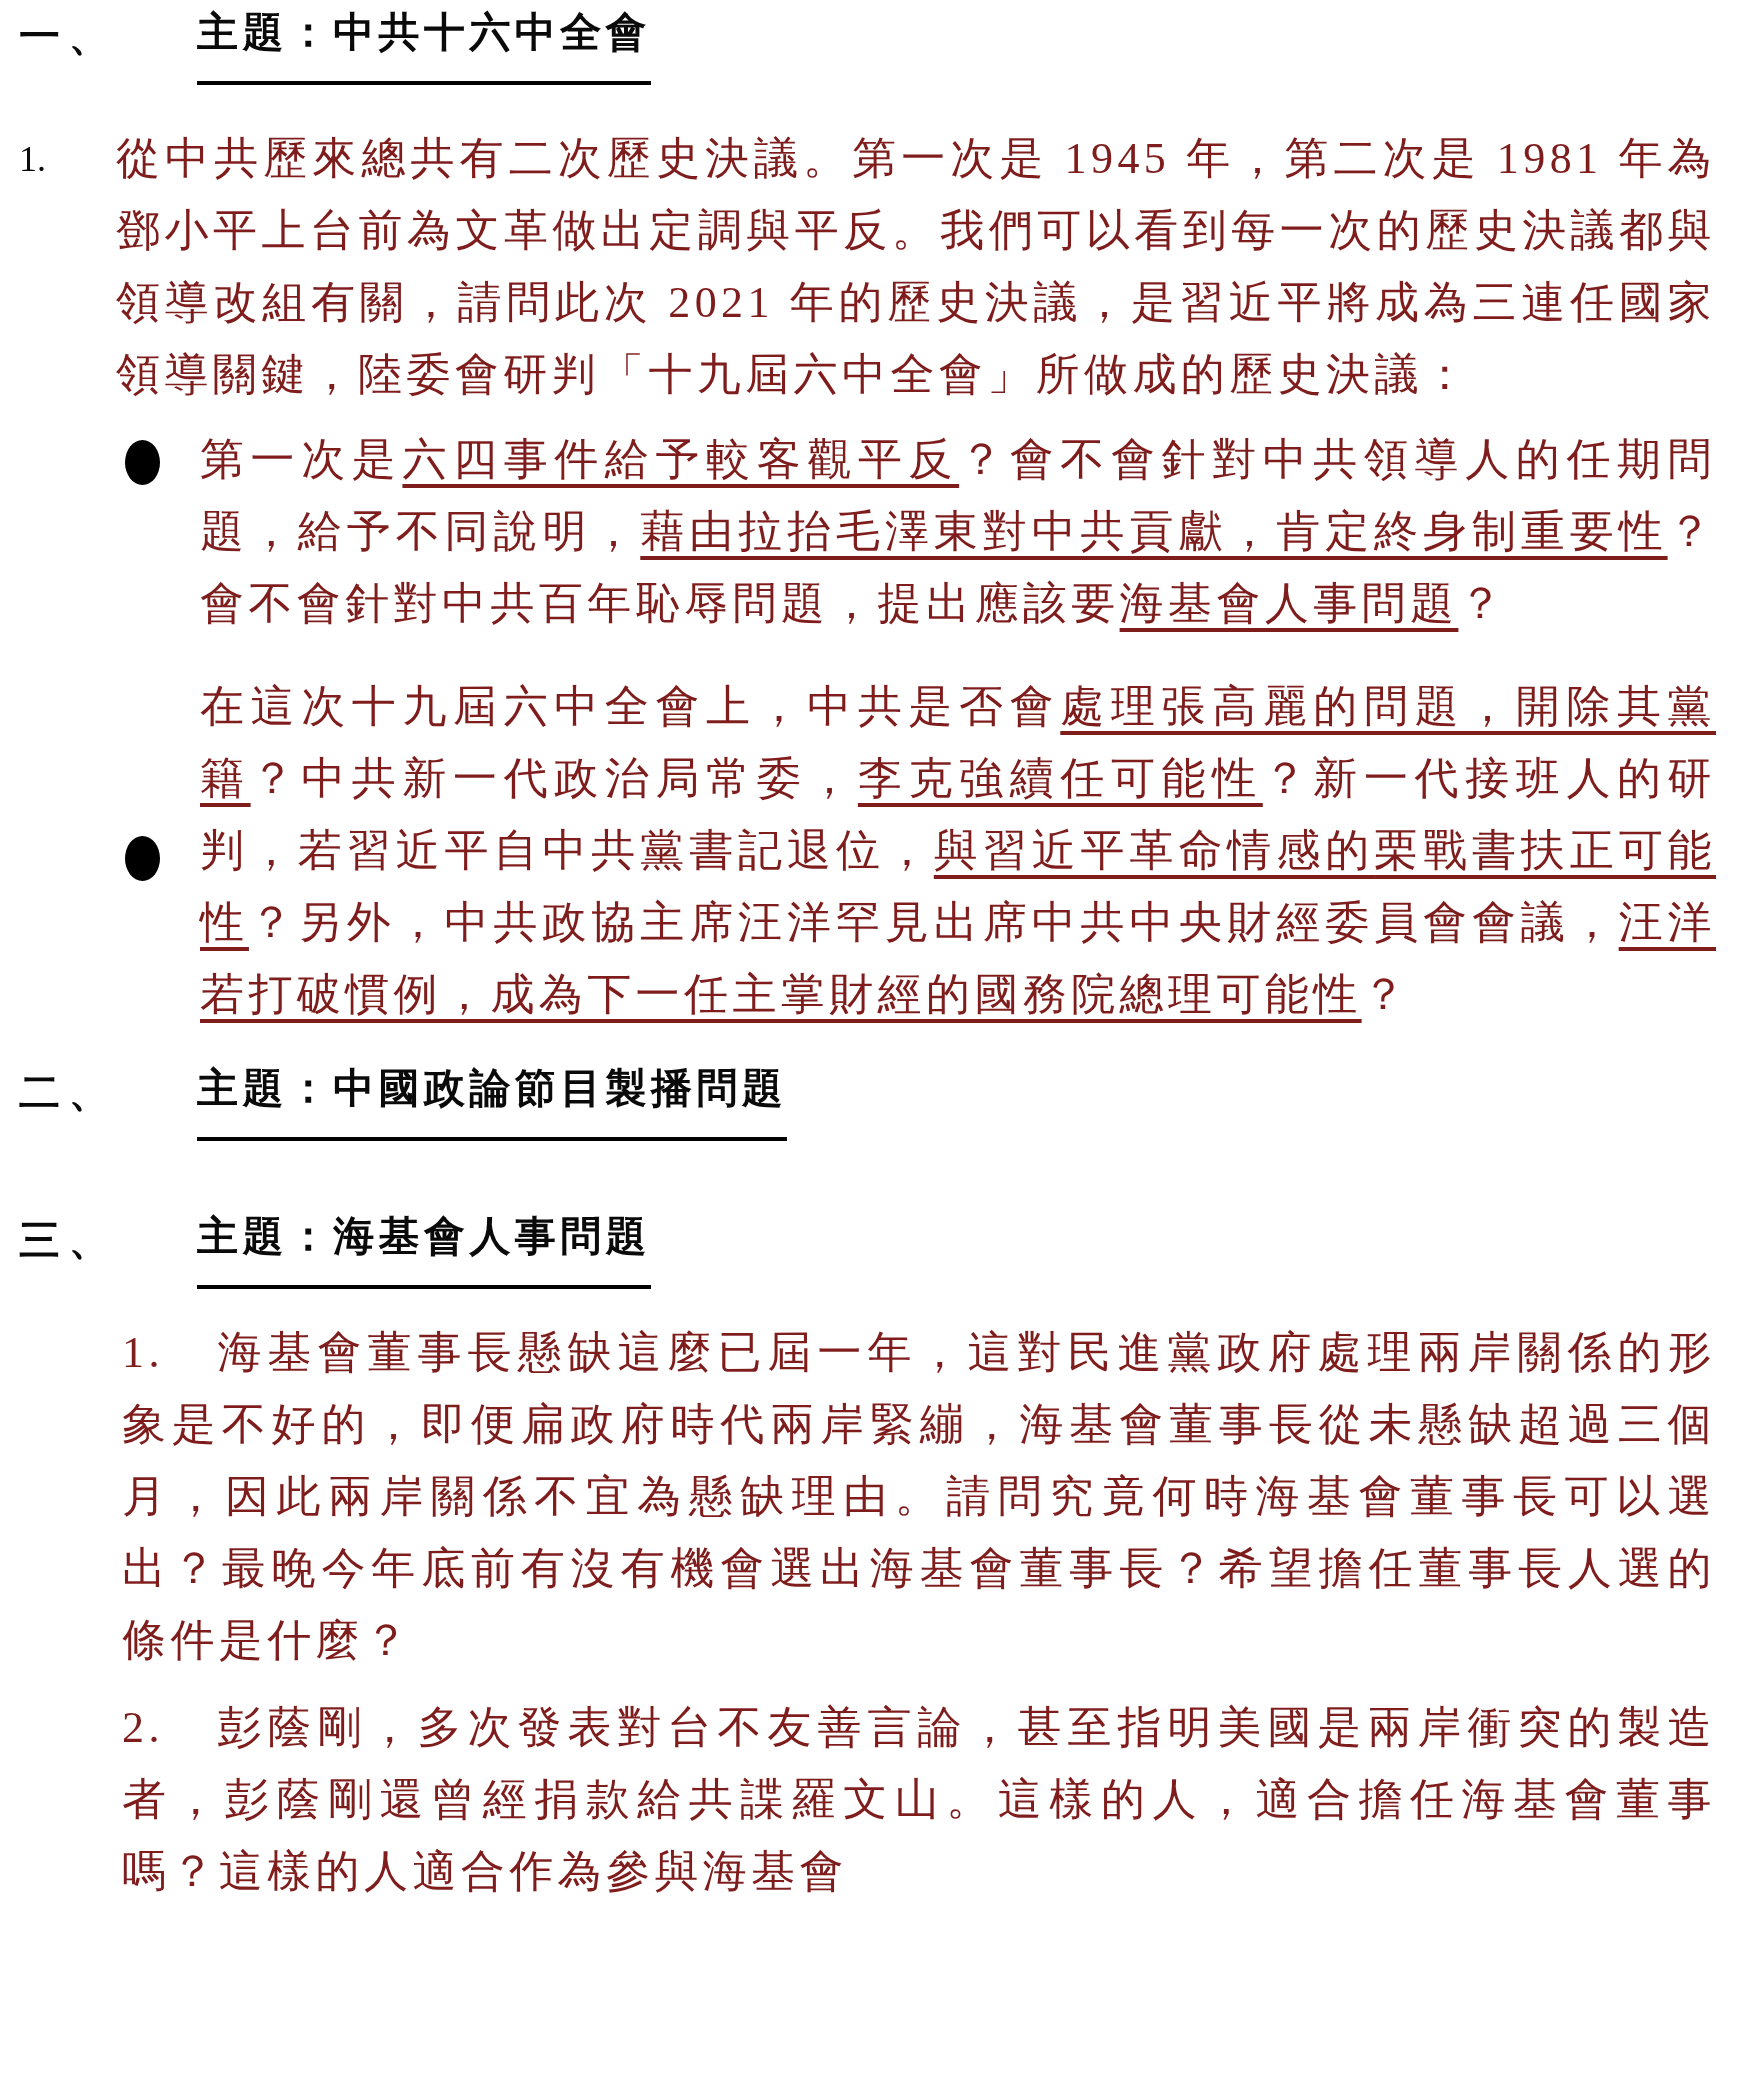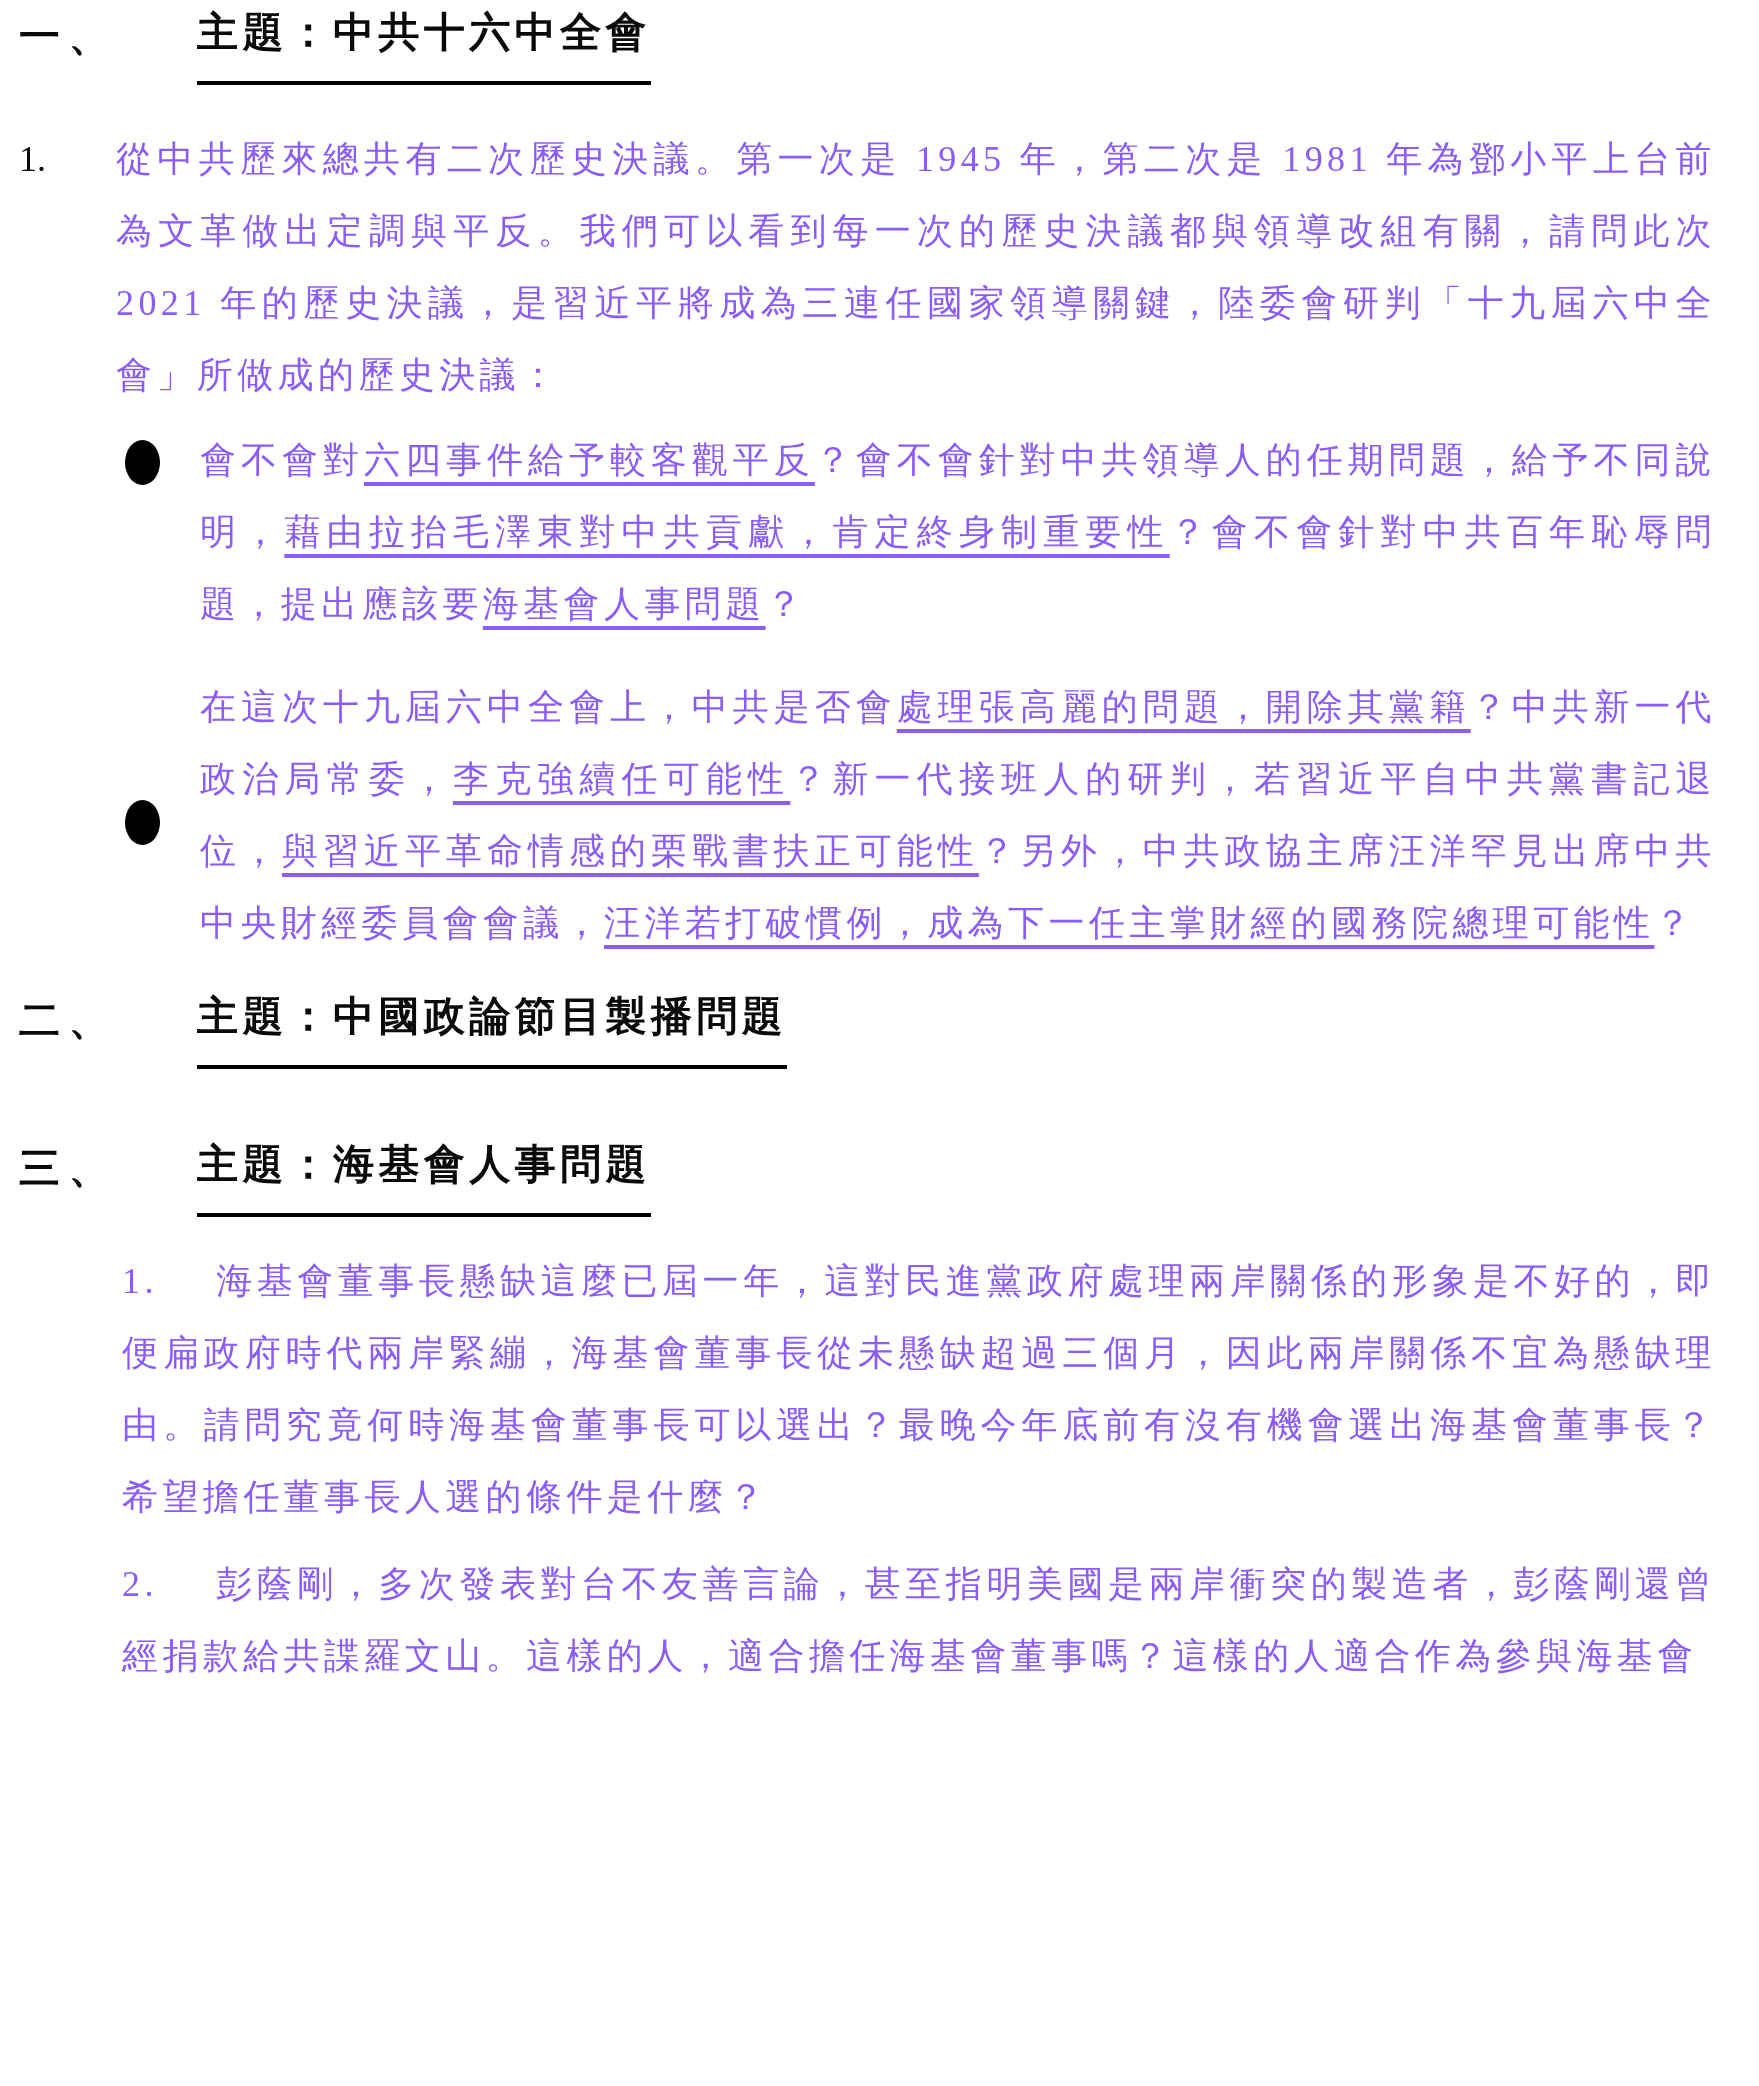--- a/index.html
+++ b/index.html
@@ -27,26 +27,26 @@
     align-self: flex-start;
     font-size: 41px;
     font-weight: 700;
     letter-spacing: 4.4px;
     line-height: 53px;
     border-bottom: 4.4px solid #000;
     padding-bottom: 22px;
   }
   
   .body-txt {
-    font-size: 36px;
+    font-size: 44px;
     line-height: 72px;
     letter-spacing: 4.4px;
     text-align: justify;
     text-justify: inter-character;
-    color: #8b5cf6;
+    color: #7f1d1d;
   }
   .numbered { display: flex; margin-top: 38px; }
   .numbered .num { flex: 0 0 97px; font-size: 36px; line-height: 72px; }
   .numbered .txt { flex: 1; }
   .bullet { display: flex; margin-left: 106px; margin-top: 12.5px; }
   .bullet + .bullet { margin-top: 31px; align-items: center; }
   .bullet .dot-col { flex: 0 0 75px; padding-top: 16.3px; }
   .bullet .dot-col .dot {
     display: block;
     width: 35px;
@@ -87,21 +87,21 @@
 
     <div class="numbered">
       <span class="num">1.</span>
       <p class="txt body-txt">從中共歷來總共有二次歷史決議。第一次是 1945 年，第二次是 1981 年為鄧小平上台前為文革做出定調與平反。我們可以看到每一次的歷史決議都與領導改組有關，請問此次 2021 年的歷史決議，是習近平將成為三連任國家領導關鍵，陸委會研判「十九屆六中全會」所做成的歷史決議：</p>
     </div>
 
     <div class="bullet">
       <span class="dot-col">
           <span class="dot"></span>
         </span>
-      <p class="txt body-txt"><span class="run plain">會不會對</span><span class="run bold-underline">六四事件給予較客觀平反</span><span class="run plain">？會不會針對中共領導人的任期問題，給予不同說明，</span><span class="run bold-underline">藉由拉抬毛澤東對中共貢獻，肯定終身制重要性</span><span class="run plain">？會不會針對中共百年恥辱問題，提出應該要</span><span class="run bold-underline">海基會人事問題</span><span class="run plain">？</span></p>
+      <p class="txt body-txt"><span class="run plain">第一次是</span><span class="run bold-underline">六四事件給予較客觀平反</span><span class="run plain">？會不會針對中共領導人的任期問題，給予不同說明，</span><span class="run bold-underline">藉由拉抬毛澤東對中共貢獻，肯定終身制重要性</span><span class="run plain">？會不會針對中共百年恥辱問題，提出應該要</span><span class="run bold-underline">海基會人事問題</span><span class="run plain">？</span></p>
     </div>
 
     <div class="bullet">
       <span class="dot-col">
           <span class="dot"></span>
         </span>
       <p class="txt body-txt"><span class="run plain">在這次十九屆六中全會上，中共是否會</span><span class="run bold-underline">處理張高麗的問題，開除其黨籍</span><span class="run plain">？中共新一代政治局常委，</span><span class="run bold-underline">李克強續任可能性</span><span class="run plain">？新一代接班人的研判，若習近平自中共黨書記退位，</span><span class="run underline">與習近平革命情感的</span><span class="run bold-underline">栗戰書扶正可能性</span><span class="run plain">？另外，中共政協主席汪洋罕見出席中共中央財經委員會會議，</span><span class="run bold-underline">汪洋若打破慣例，成為下一任主掌財經的國務院總理可能性</span><span class="run plain">？</span></p>
     </div>
   </div>
 

